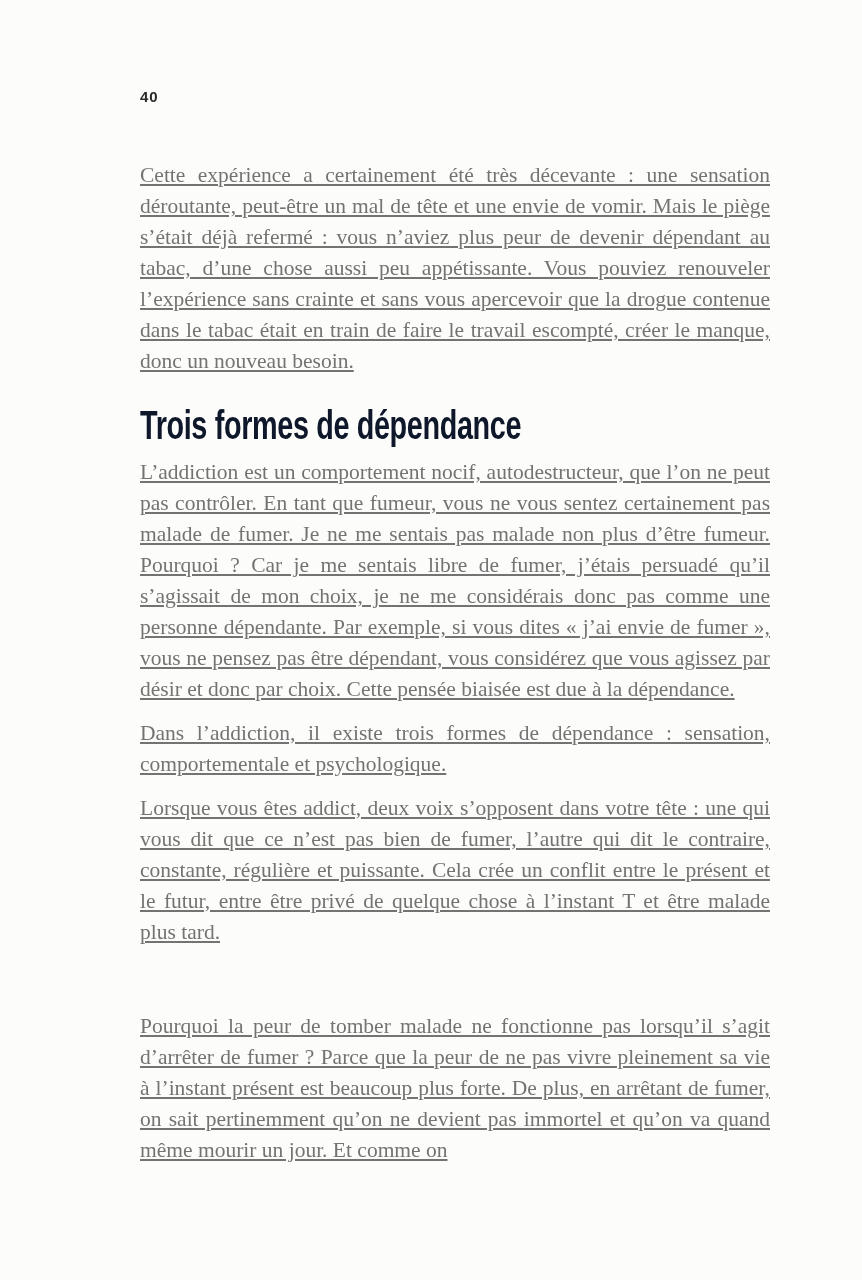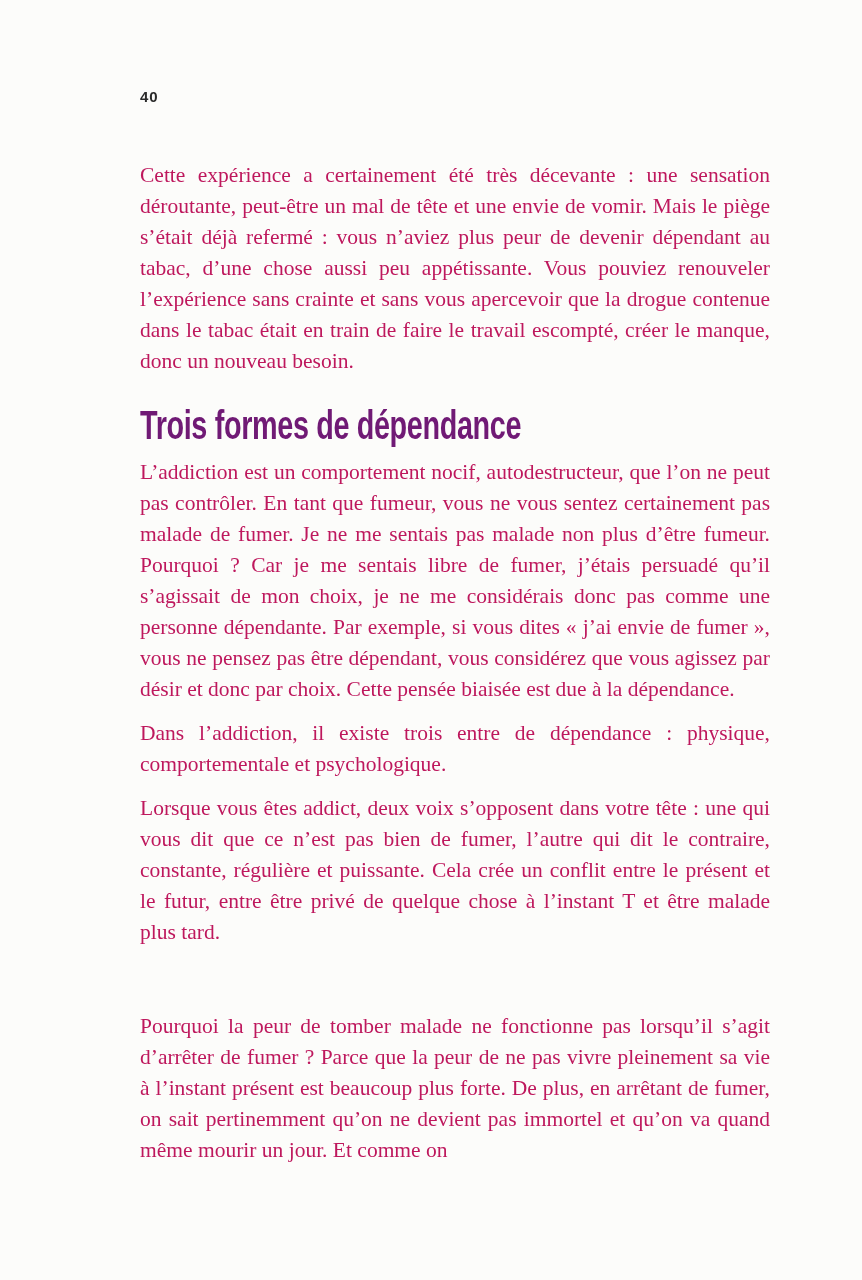--- a/index.html
+++ b/index.html
@@ -52,29 +52,30 @@
     white-space: nowrap;
   }
   .content-flow {
     width: 100%;
   }
   .body-paragraph {
     margin: 0 0 13px 0;
     font-size: 21.5px;
     line-height: 31px;
     text-align: justify;
-    color: #be185d;
+    color: #737373;
+    text-decoration: underline;
   }
   .section-heading {
     margin: 26px 0 10px 0;
     font-family: "Liberation Sans", sans-serif;
     font-weight: 700;
     font-size: 40px;
     line-height: 44px;
-    color: #701a75;
+    color: #0f172a;
     white-space: nowrap;
   }
   .section-heading .condensed {
     display: inline-block;
     transform: scaleX(0.72);
     transform-origin: 0 50%;
     letter-spacing: -0.5px;
   }
   .section-spacer {
     height: 50px;
@@ -87,19 +88,19 @@
 
   <div class="page-header">
     <span class="page-number">40</span>
   </div>
 
   <div class="content-flow">
 
   <p class="body-paragraph">Cette expérience a certainement été très décevante : une sensation déroutante, peut-être un mal de tête et une envie de vomir. Mais le piège s’était déjà refermé : vous n’aviez plus peur de devenir dépendant au tabac, d’une chose aussi peu appétissante. Vous pouviez renouveler l’expérience sans crainte et sans vous apercevoir que la drogue contenue dans le tabac était en train de faire le travail escompté, créer le manque, donc un nouveau besoin.</p>
       <h2 class="section-heading"><span class="condensed">Trois formes de dépendance</span></h2>
       <p class="body-paragraph">L’addiction est un comportement nocif, autodestructeur, que l’on ne peut pas contrôler. En tant que fumeur, vous ne vous sentez certainement pas malade de fumer. Je ne me sentais pas malade non plus d’être fumeur. Pourquoi ? Car je me sentais libre de fumer, j’étais persuadé qu’il s’agissait de mon choix, je ne me considérais donc pas comme une personne dépendante. Par exemple, si vous dites « j’ai envie de fumer », vous ne pensez pas être dépendant, vous considérez que vous agissez par désir et donc par choix. Cette pensée biaisée est due à la dépendance.</p>
-      <p class="body-paragraph">Dans l’addiction, il existe trois entre de dépendance : physique, comportementale et psychologique.</p>
+      <p class="body-paragraph">Dans l’addiction, il existe trois formes de dépendance : sensation, comportementale et psychologique.</p>
       <p class="body-paragraph">Lorsque vous êtes addict, deux voix s’opposent dans votre tête : une qui vous dit que ce n’est pas bien de fumer, l’autre qui dit le contraire, constante, régulière et puissante. Cela crée un conflit entre le présent et le futur, entre être privé de quelque chose à l’instant T et être malade plus tard.</p>
       <div class="section-spacer"></div>
       <p class="body-paragraph">Pourquoi la peur de tomber malade ne fonctionne pas lorsqu’il s’agit d’arrêter de fumer ? Parce que la peur de ne pas vivre pleinement sa vie à l’instant présent est beaucoup plus forte. De plus, en arrêtant de fumer, on sait pertinemment qu’on ne devient pas immortel et qu’on va quand même mourir un jour. Et comme on</p>
     </div>
 
 </div>
 
 </body></html>

